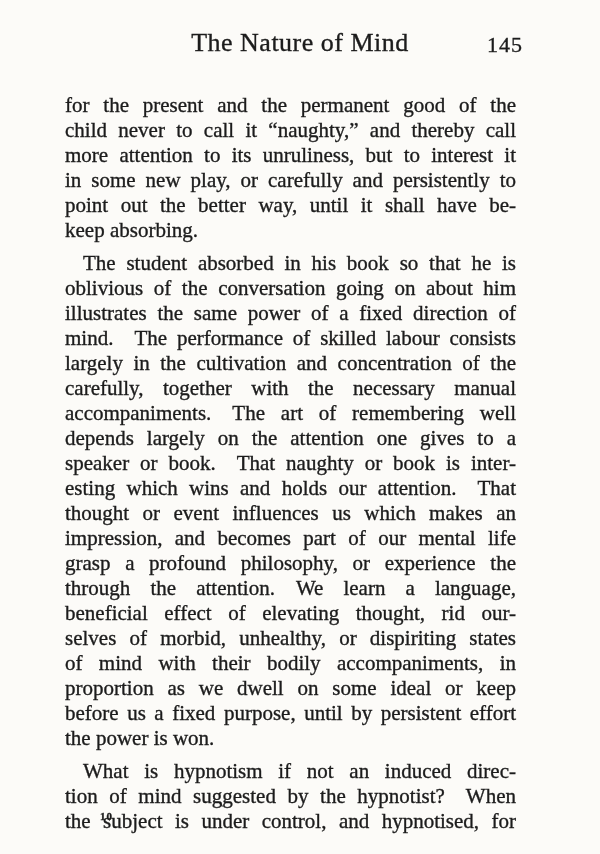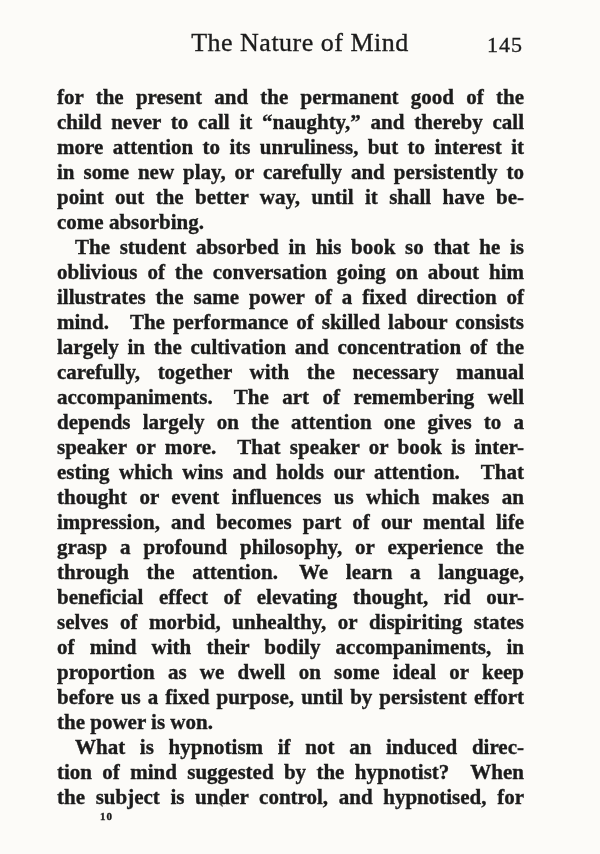--- a/index.html
+++ b/index.html
@@ -47,21 +47,21 @@
     letter-spacing: 1px;
   }
 
   .page-body {
     position: absolute;
     top: 85px;
     left: 57px;
     width: 467px;
     font-size: 21px;
   }
-  .para { margin: 0; font-weight: bold; }
+  .para { margin: 8px; }
   .line {
     line-height: 25px;
     text-align: justify;
     text-align-last: justify;
     white-space: normal;
   }
   .line.indent { padding-left: 18px; }
   .line.no-justify { text-align-last: left; }
 
   .signature-mark {
@@ -93,32 +93,32 @@
     <div class="page-number">145</div>
   </div>
 
   <div class="page-body">
       <div class="para">
         <div class="line">for the present and the permanent good of the</div>
         <div class="line">child never to call it “naughty,” and thereby call</div>
         <div class="line">more attention to its unruliness, but to interest it</div>
         <div class="line">in some new play, or carefully and persistently to</div>
         <div class="line">point out the better way, until it shall have be-</div>
-        <div class="line no-justify">come absorbing.</div>
+        <div class="line no-justify">keep absorbing.</div>
       </div>
       <div class="para">
         <div class="line indent">The student absorbed in his book so that he is</div>
         <div class="line">oblivious of the conversation going on about him</div>
         <div class="line">illustrates the same power of a fixed direction of</div>
         <div class="line">mind. The performance of skilled labour consists</div>
         <div class="line">largely in the cultivation and concentration of the</div>
         <div class="line">carefully, together with the necessary manual</div>
         <div class="line">accompaniments. The art of remembering well</div>
         <div class="line">depends largely on the attention one gives to a</div>
-        <div class="line">speaker or more. That speaker or book is inter-</div>
+        <div class="line">speaker or book. That naughty or book is inter-</div>
         <div class="line">esting which wins and holds our attention. That</div>
         <div class="line">thought or event influences us which makes an</div>
         <div class="line">impression, and becomes part of our mental life</div>
         <div class="line">grasp a profound philosophy, or experience the</div>
         <div class="line">through the attention. We learn a language,</div>
         <div class="line">beneficial effect of elevating thought, rid our-</div>
         <div class="line">selves of morbid, unhealthy, or dispiriting states</div>
         <div class="line">of mind with their bodily accompaniments, in</div>
         <div class="line">proportion as we dwell on some ideal or keep</div>
         <div class="line">before us a fixed purpose, until by persistent effort</div>

